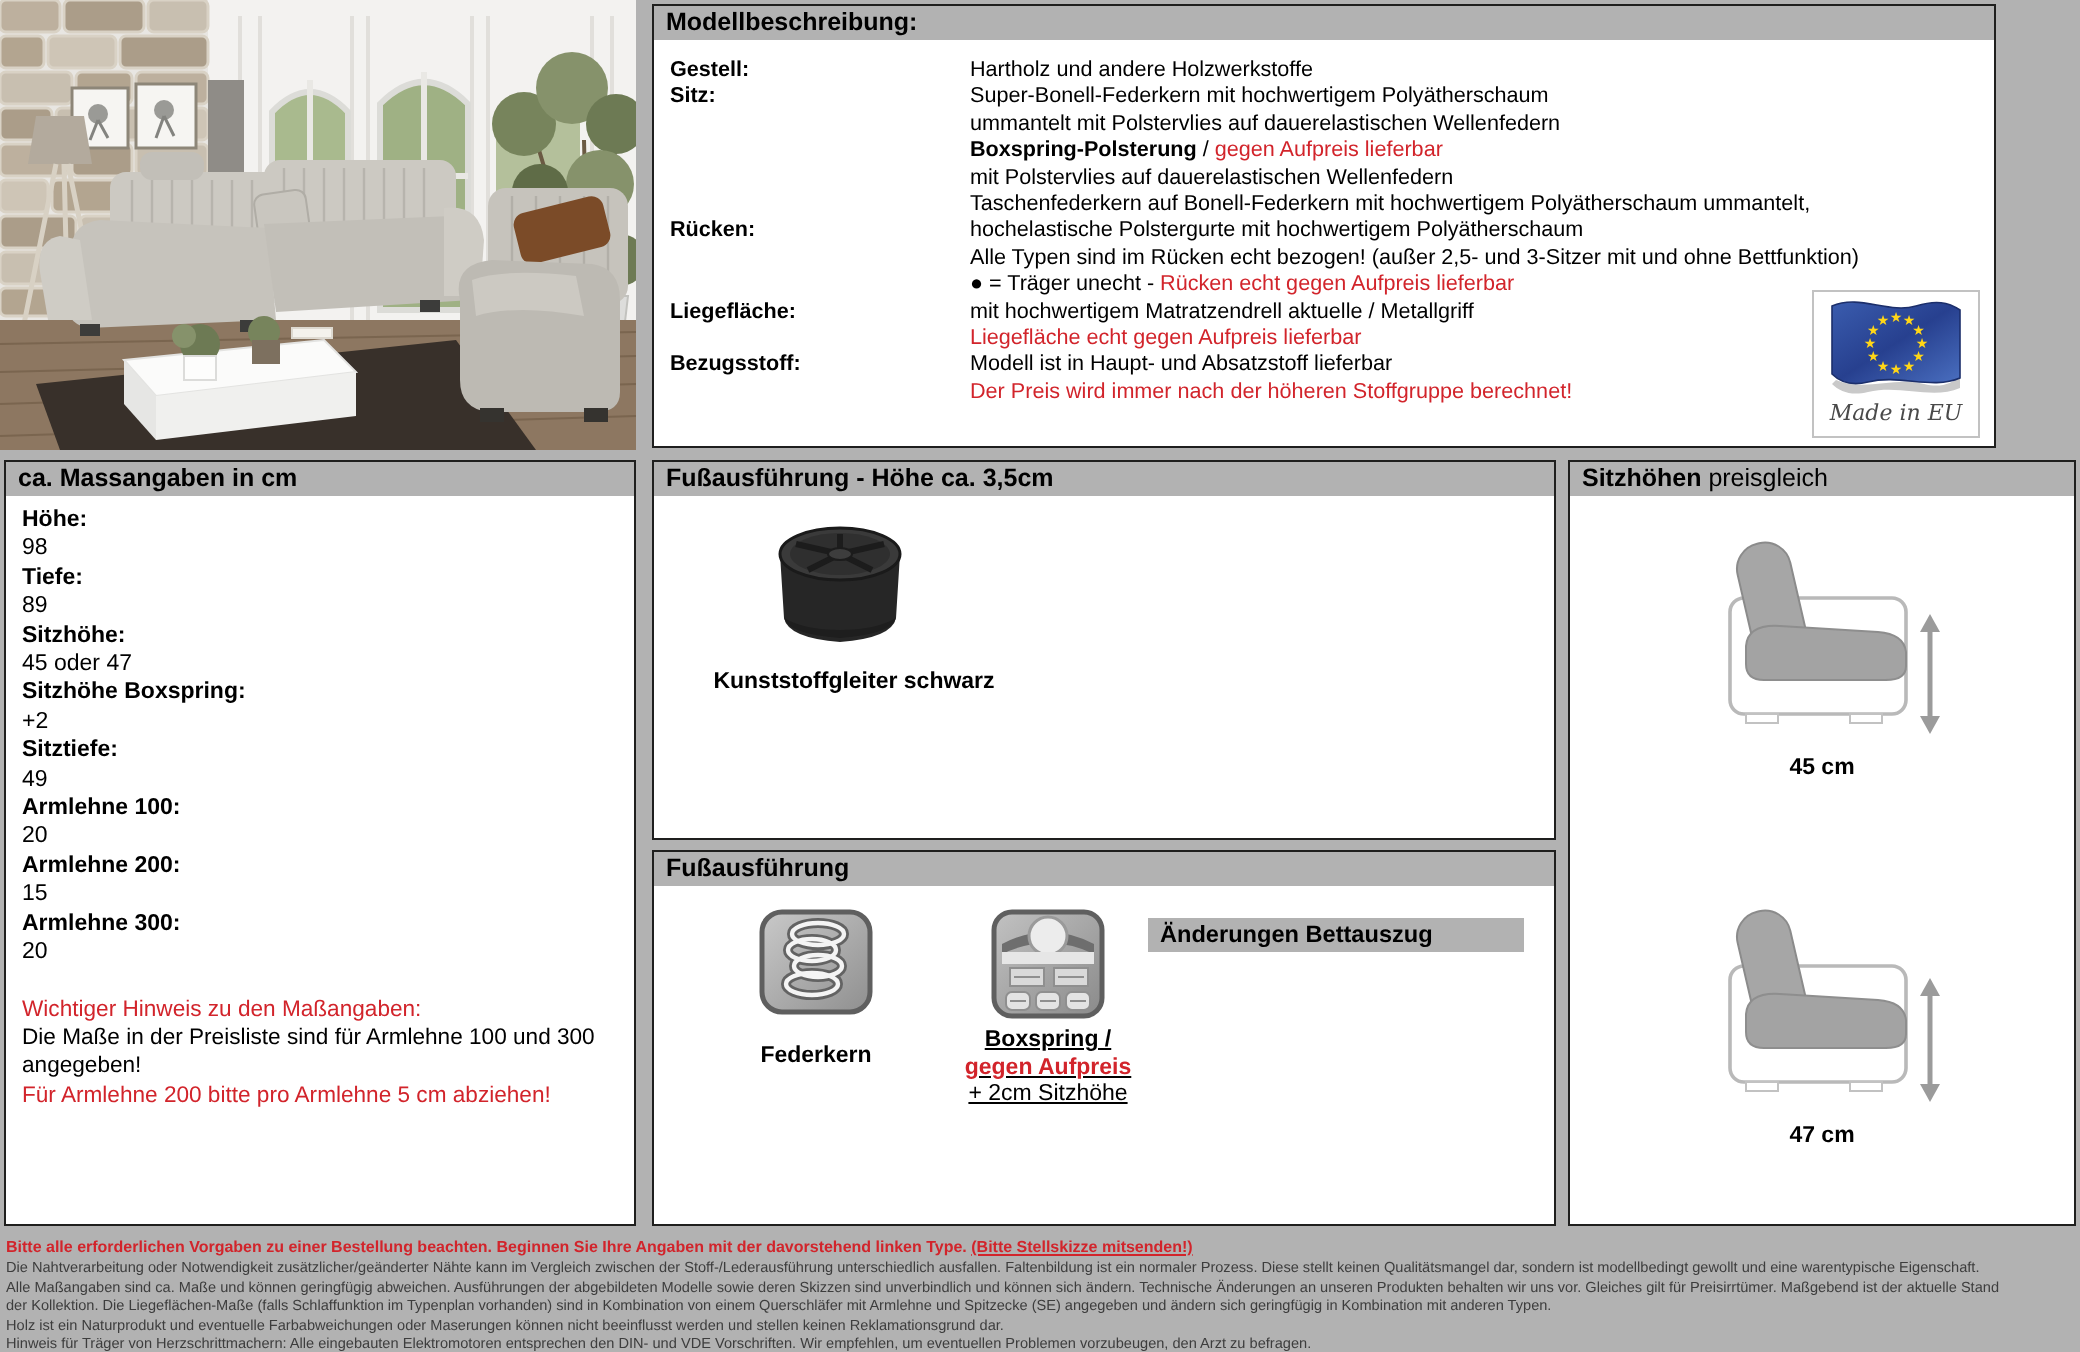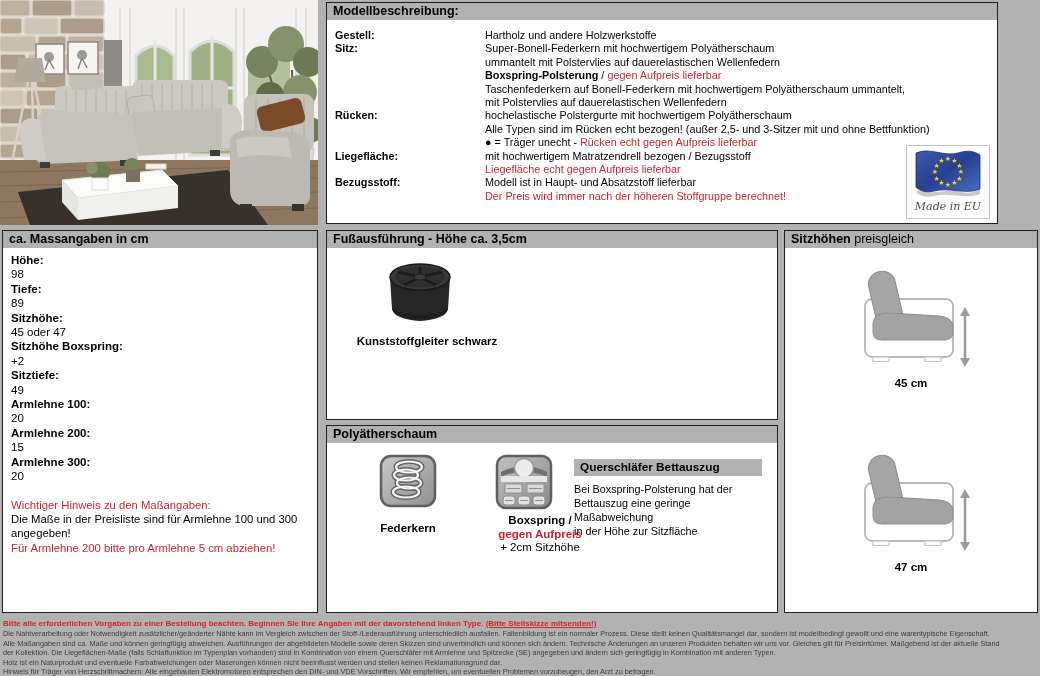--- a/index.html
+++ b/index.html
@@ -237,41 +237,41 @@
         <div class="spec-row">
           <span class="spec-label"></span>
           <span><span>ummantelt mit Polstervlies auf dauerelastischen Wellenfedern</span></span>
         </div>
         <div class="spec-row">
           <span class="spec-label"></span>
           <span><span class="s-b">Boxspring-Polsterung</span><span> / </span><span class="s-r">gegen Aufpreis lieferbar</span></span>
         </div>
         <div class="spec-row">
           <span class="spec-label"></span>
+          <span><span>mit Polstervlies auf dauerelastischen Wellenfedern</span></span>
+        </div>
+        <div class="spec-row">
+          <span class="spec-label"></span>
           <span><span>Taschenfederkern auf Bonell-Federkern mit hochwertigem Polyätherschaum ummantelt,</span></span>
-        </div>
-        <div class="spec-row">
-          <span class="spec-label"></span>
-          <span><span>mit Polstervlies auf dauerelastischen Wellenfedern</span></span>
         </div>
         <div class="spec-row">
           <span class="spec-label">Rücken:</span>
           <span><span>hochelastische Polstergurte mit hochwertigem Polyätherschaum</span></span>
         </div>
         <div class="spec-row">
           <span class="spec-label"></span>
           <span><span>Alle Typen sind im Rücken echt bezogen! (außer 2,5- und 3-Sitzer mit und ohne Bettfunktion)</span></span>
         </div>
         <div class="spec-row">
           <span class="spec-label"></span>
           <span><span>● = Träger unecht  -  </span><span class="s-r">Rücken echt gegen Aufpreis lieferbar</span></span>
         </div>
         <div class="spec-row">
           <span class="spec-label">Liegefläche:</span>
-          <span><span>mit hochwertigem Matratzendrell bezogen / Bezugsstoff</span></span>
+          <span><span>mit hochwertigem Matratzendrell aktuelle / Metallgriff</span></span>
         </div>
         <div class="spec-row">
           <span class="spec-label"></span>
           <span><span class="s-r">Liegefläche echt gegen Aufpreis lieferbar</span></span>
         </div>
         <div class="spec-row">
           <span class="spec-label">Bezugsstoff:</span>
           <span><span>Modell ist in Haupt- und Absatzstoff lieferbar</span></span>
         </div>
         <div class="spec-row">
@@ -369,21 +369,21 @@
           <line x1="40" y1="18" x2="40" y2="8"></line>
         </g>
         <ellipse cx="40" cy="18" rx="6" ry="3" fill="#3d3d3d" stroke="#1c1c1c"></ellipse>
         <path d="M12 50 Q14 58 40 60 Q66 58 68 50 Q58 56 40 56 Q22 56 12 50 Z" fill="#1e1e1e"></path>
       </svg>
     </div>
     <div class="foot-caption">Kunststoffgleiter schwarz</div>
   </div>
 
   <div class="panel" id="quality">
-    <div class="panel-header">Polyätherschaum</div>
+    <div class="panel-header">Fußausführung</div>
 
     <div class="q-icon" style="left:52px;top:28px;">
       <svg width="58" height="54" viewBox="0 0 58 54">
         <defs>
             <linearGradient id="fkg" x1="0" y1="0" x2="1" y2="1">
               <stop offset="0" stop-color="#c9c9c9"></stop>
               <stop offset="1" stop-color="#8f8f8f"></stop>
             </linearGradient>
           </defs>
         <rect x="2" y="2" width="54" height="50" rx="10" fill="url(#fkg)" stroke="#5f5f5f" stroke-width="2.5"></rect>
@@ -418,33 +418,28 @@
         <line x1="12" y1="34.5" x2="25" y2="34.5" stroke="#8f8f8f"></line>
         <line x1="34" y1="34.5" x2="47" y2="34.5" stroke="#8f8f8f"></line>
         <rect x="8" y="42" width="12" height="9" rx="3" fill="#e3e3e3" stroke="#8f8f8f"></rect>
         <rect x="23" y="42" width="12" height="9" rx="3" fill="#e3e3e3" stroke="#8f8f8f"></rect>
         <rect x="38" y="42" width="12" height="9" rx="3" fill="#e3e3e3" stroke="#8f8f8f"></rect>
         <line x1="10" y1="46.5" x2="18" y2="46.5" stroke="#8f8f8f"></line>
           <line x1="25" y1="46.5" x2="33" y2="46.5" stroke="#8f8f8f"></line>
           <line x1="40" y1="46.5" x2="48" y2="46.5" stroke="#8f8f8f"></line>
       </svg>
     </div>
-    <div class="q-label" style="left:152px;top:88px;width:122px;">
+    <div class="q-label" style="left:136px;top:88px;width:122px;text-decoration:underline;">
       <div>Boxspring /</div>
       <div class="s-rb">gegen Aufpreis</div>
       <div style="font-weight:normal;">+ 2cm Sitzhöhe</div>
     </div>
 
     <div class="bett">
-      <div class="bett-header">Querschläfer Bettauszug</div>
-      <div class="bett-body" id="bett-body">
-          <div>Bei Boxspring-Polsterung hat der</div>
-          <div>Bettauszug eine geringe Maßabweichung</div>
-          <div>in der Höhe zur Sitzfläche</div>
-        </div>
+      <div class="bett-header">Änderungen Bettauszug</div>
     </div>
   </div>
 
   <div class="panel" id="heights">
     <div class="panel-header">
       <span>Sitzhöhen</span><span class="normal"> preisgleich</span>
     </div>
 
     <div class="chair-fig" style="top:38px;">
       <svg width="136" height="102" viewBox="0 0 136 102">

